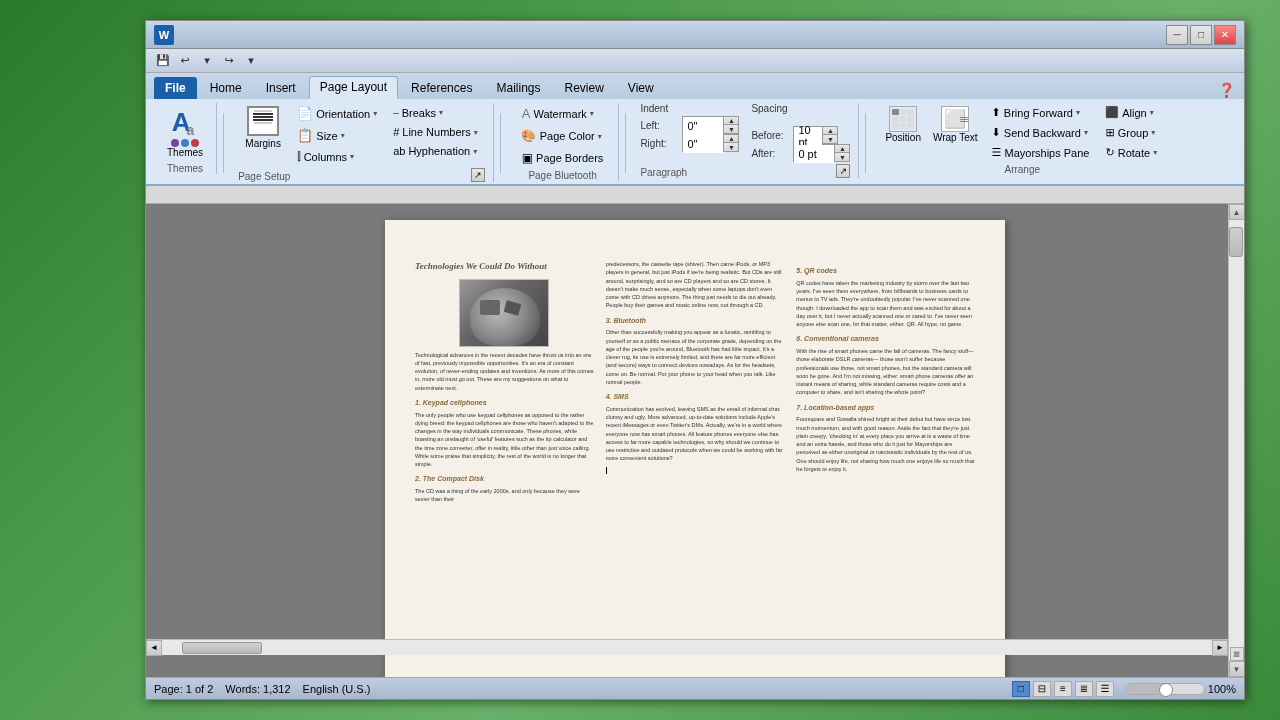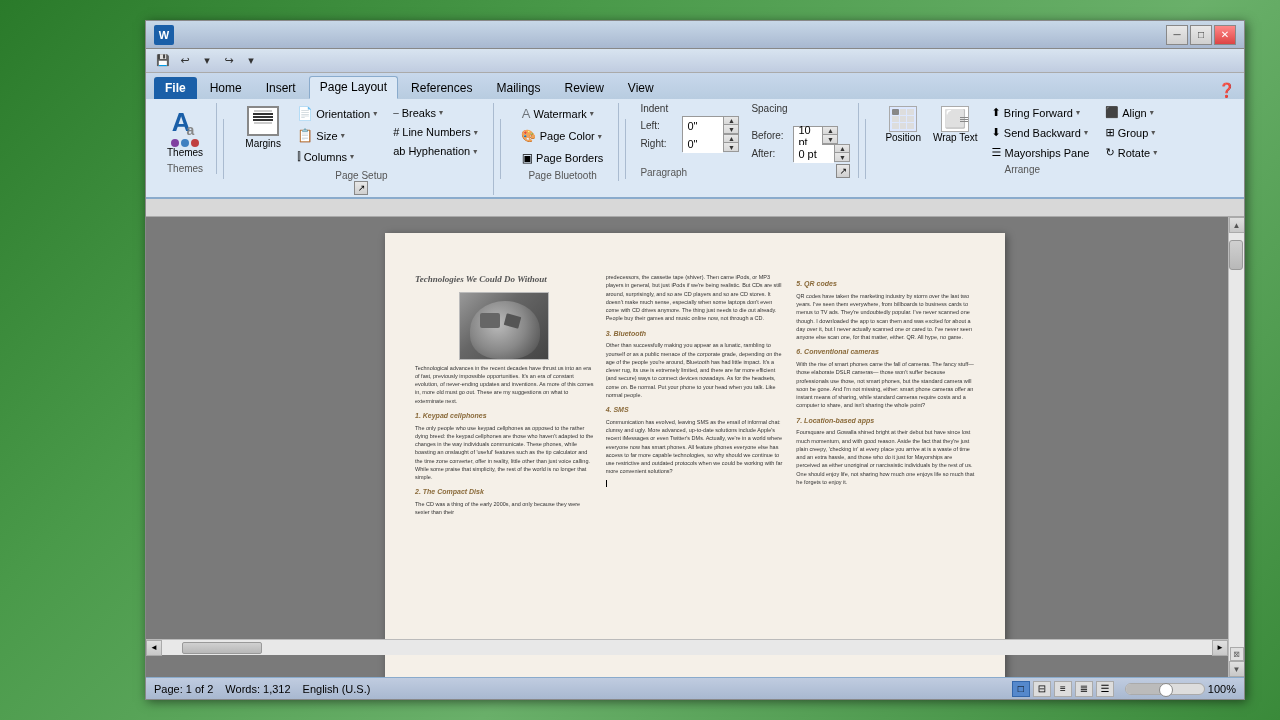--- a/index.html
+++ b/index.html
@@ -475,21 +475,21 @@
                 <span>Line Numbers</span>
                 <span class="dropdown-arrow">▾</span>
               </div>
               <div class="ribbon-btn-small">
                 <span style="font-size:11px;">ab</span>
                 <span>Hyphenation</span>
                 <span class="dropdown-arrow">▾</span>
               </div>
             </div>
           </div>
-          <div style="display:flex;justify-content:space-between;width:100%;align-items:center;margin-top:2px;flex-direction:column;">
+          <div style="display:flex;justify-content:space-between;width:100%;align-items:center;margin-top:2px;">
             <div class="ribbon-group-label">Page Setup</div>
             <div style="width:14px;height:14px;border:1px solid #888;background:linear-gradient(to bottom,#e8e8e8,#d0d0d0);display:flex;align-items:center;justify-content:center;cursor:pointer;font-size:9px;">↗</div>
           </div>
         </div>
 
         <div class="ribbon-divider-v"></div>
 
         <div class="ribbon-group">
           <div class="ribbon-group-items" style="flex-direction:column;gap:2px;">
             <div class="ribbon-btn-small">

